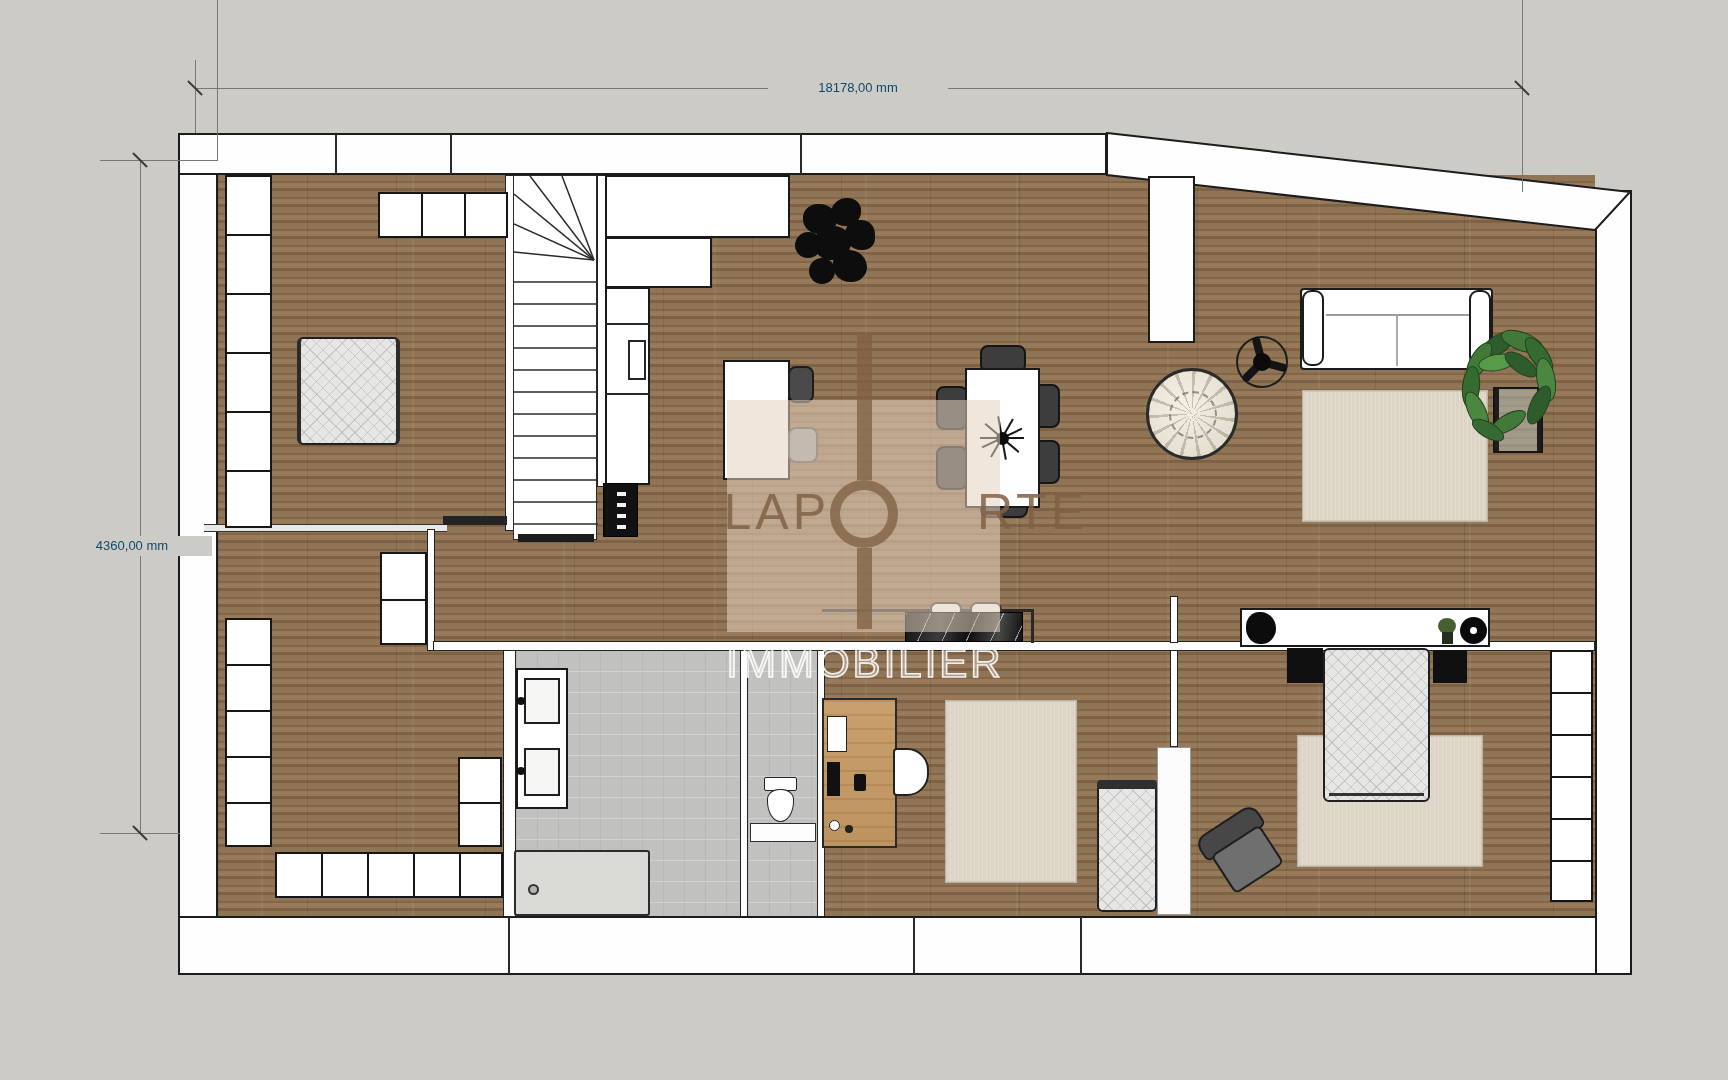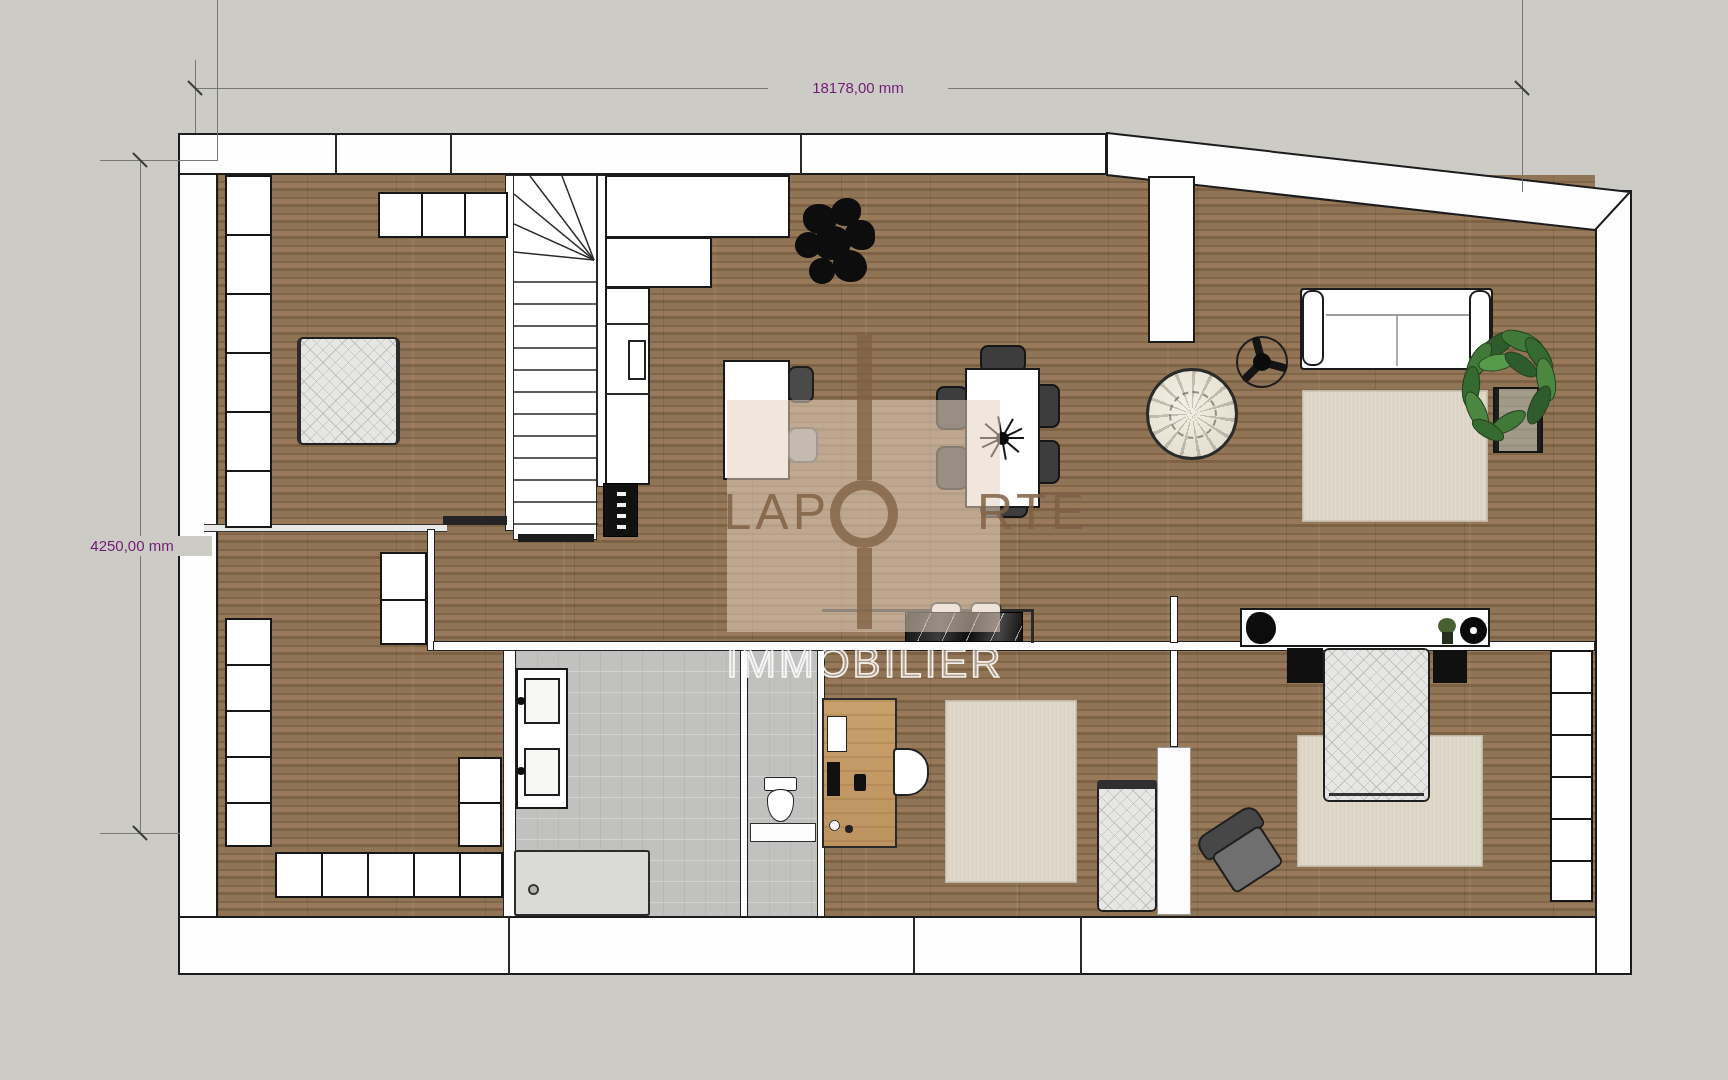--- a/index.html
+++ b/index.html
@@ -46,21 +46,21 @@
     background-color:#dcd4c5;
     background-image:repeating-linear-gradient(90deg, rgba(255,255,255,0.22) 0 1px, rgba(0,0,0,0) 1px 4px);
     border:1px solid #bdb4a2;
     box-shadow:inset 0 0 0 1px rgba(0,0,0,0.07);
   }
   .chair{background:#3d3d3d;border:2px solid #161616;border-radius:8px;}
   .blob{background:#0d0d0d;position:absolute;}
   .dimline{background:#787873;}
   .dimtick{background:#3c3c3c;transform:rotate(45deg);}
   .dimlabel{
-    color:#701a75;font-size:15px;line-height:20px;text-align:center;
+    color:#0c4a6e;font-size:13px;line-height:20px;text-align:center;
     background:#cccbc5;white-space:nowrap;
   }
   .wm-beige{background:rgba(227,210,189,0.55);}
   .wm-brown{background:rgba(128,96,68,0.78);}
   .wm-text{color:rgba(128,96,68,0.85);font-size:50px;line-height:50px;letter-spacing:4px;font-weight:400;}
   .wm-outline{
     color:rgba(255,255,255,0.30);
     -webkit-text-stroke:1.6px rgba(255,255,255,0.88);
     font-size:42px;line-height:44px;letter-spacing:3px;text-align:center;
   }
@@ -288,13 +288,13 @@
 <div class="abs dimline" style="left:195px;top:88px;width:1327px;height:1px;z-index:50;"></div>
 <div class="abs dimtick" style="left:185px;top:87px;width:20px;height:2px;z-index:51;"></div>
 <div class="abs dimtick" style="left:1512px;top:87px;width:20px;height:2px;z-index:51;"></div>
 <div class="abs dimlabel" style="left:768px;top:78px;width:180px;z-index:52;">18178,00 mm</div>
 
 <div class="abs dimline" style="left:100px;top:160px;width:118px;height:1px;z-index:50;"></div>
 <div class="abs dimline" style="left:100px;top:833px;width:80px;height:1px;z-index:50;"></div>
 <div class="abs dimline" style="left:140px;top:160px;width:1px;height:673px;z-index:50;"></div>
 <div class="abs dimtick" style="left:130px;top:159px;width:20px;height:2px;z-index:51;"></div>
 <div class="abs dimtick" style="left:130px;top:832px;width:20px;height:2px;z-index:51;"></div>
-<div class="abs dimlabel" style="left:52px;top:536px;width:160px;z-index:52;">4250,00 mm</div>
+<div class="abs dimlabel" style="left:52px;top:536px;width:160px;z-index:52;">4360,00 mm</div>
 
 </body></html>

